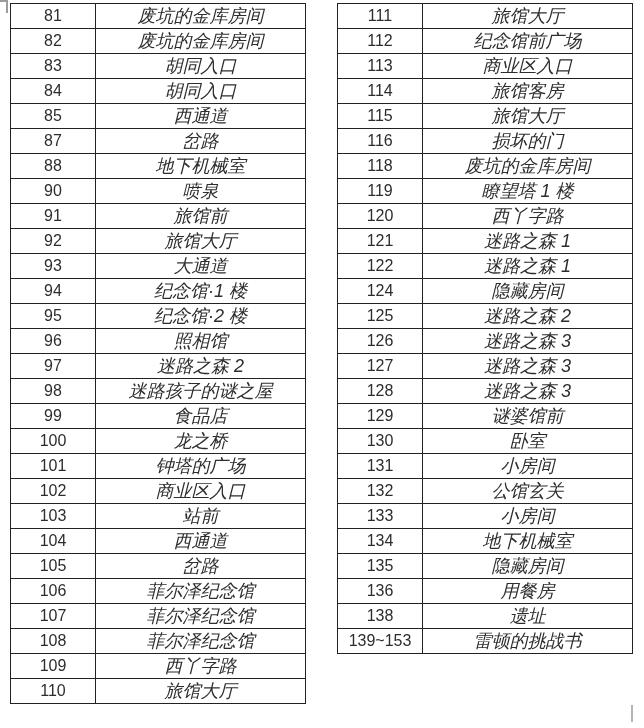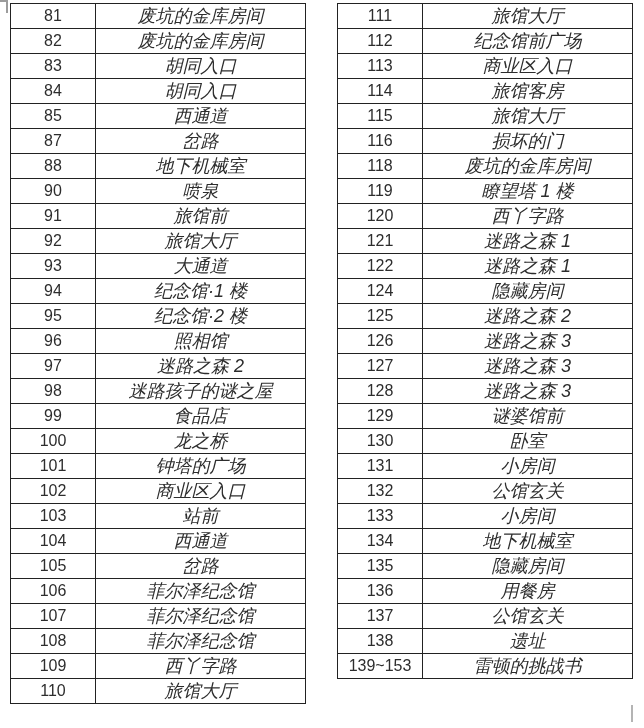--- a/index.html
+++ b/index.html
@@ -278,24 +278,20 @@
         </tr>
         <tr>
           <td class="num">135</td>
           <td class="loc">隐藏房间</td>
         </tr>
         <tr>
           <td class="num">136</td>
           <td class="loc">用餐房</td>
         </tr>
         <tr>
-          <td class="num">137</td>
-          <td class="loc">公馆玄关</td>
-        </tr>
-        <tr>
           <td class="num">138</td>
           <td class="loc">遗址</td>
         </tr>
         <tr>
           <td class="num">139~153</td>
           <td class="loc">雷顿的挑战书</td>
         </tr>
       </tbody>
   </table>
 

